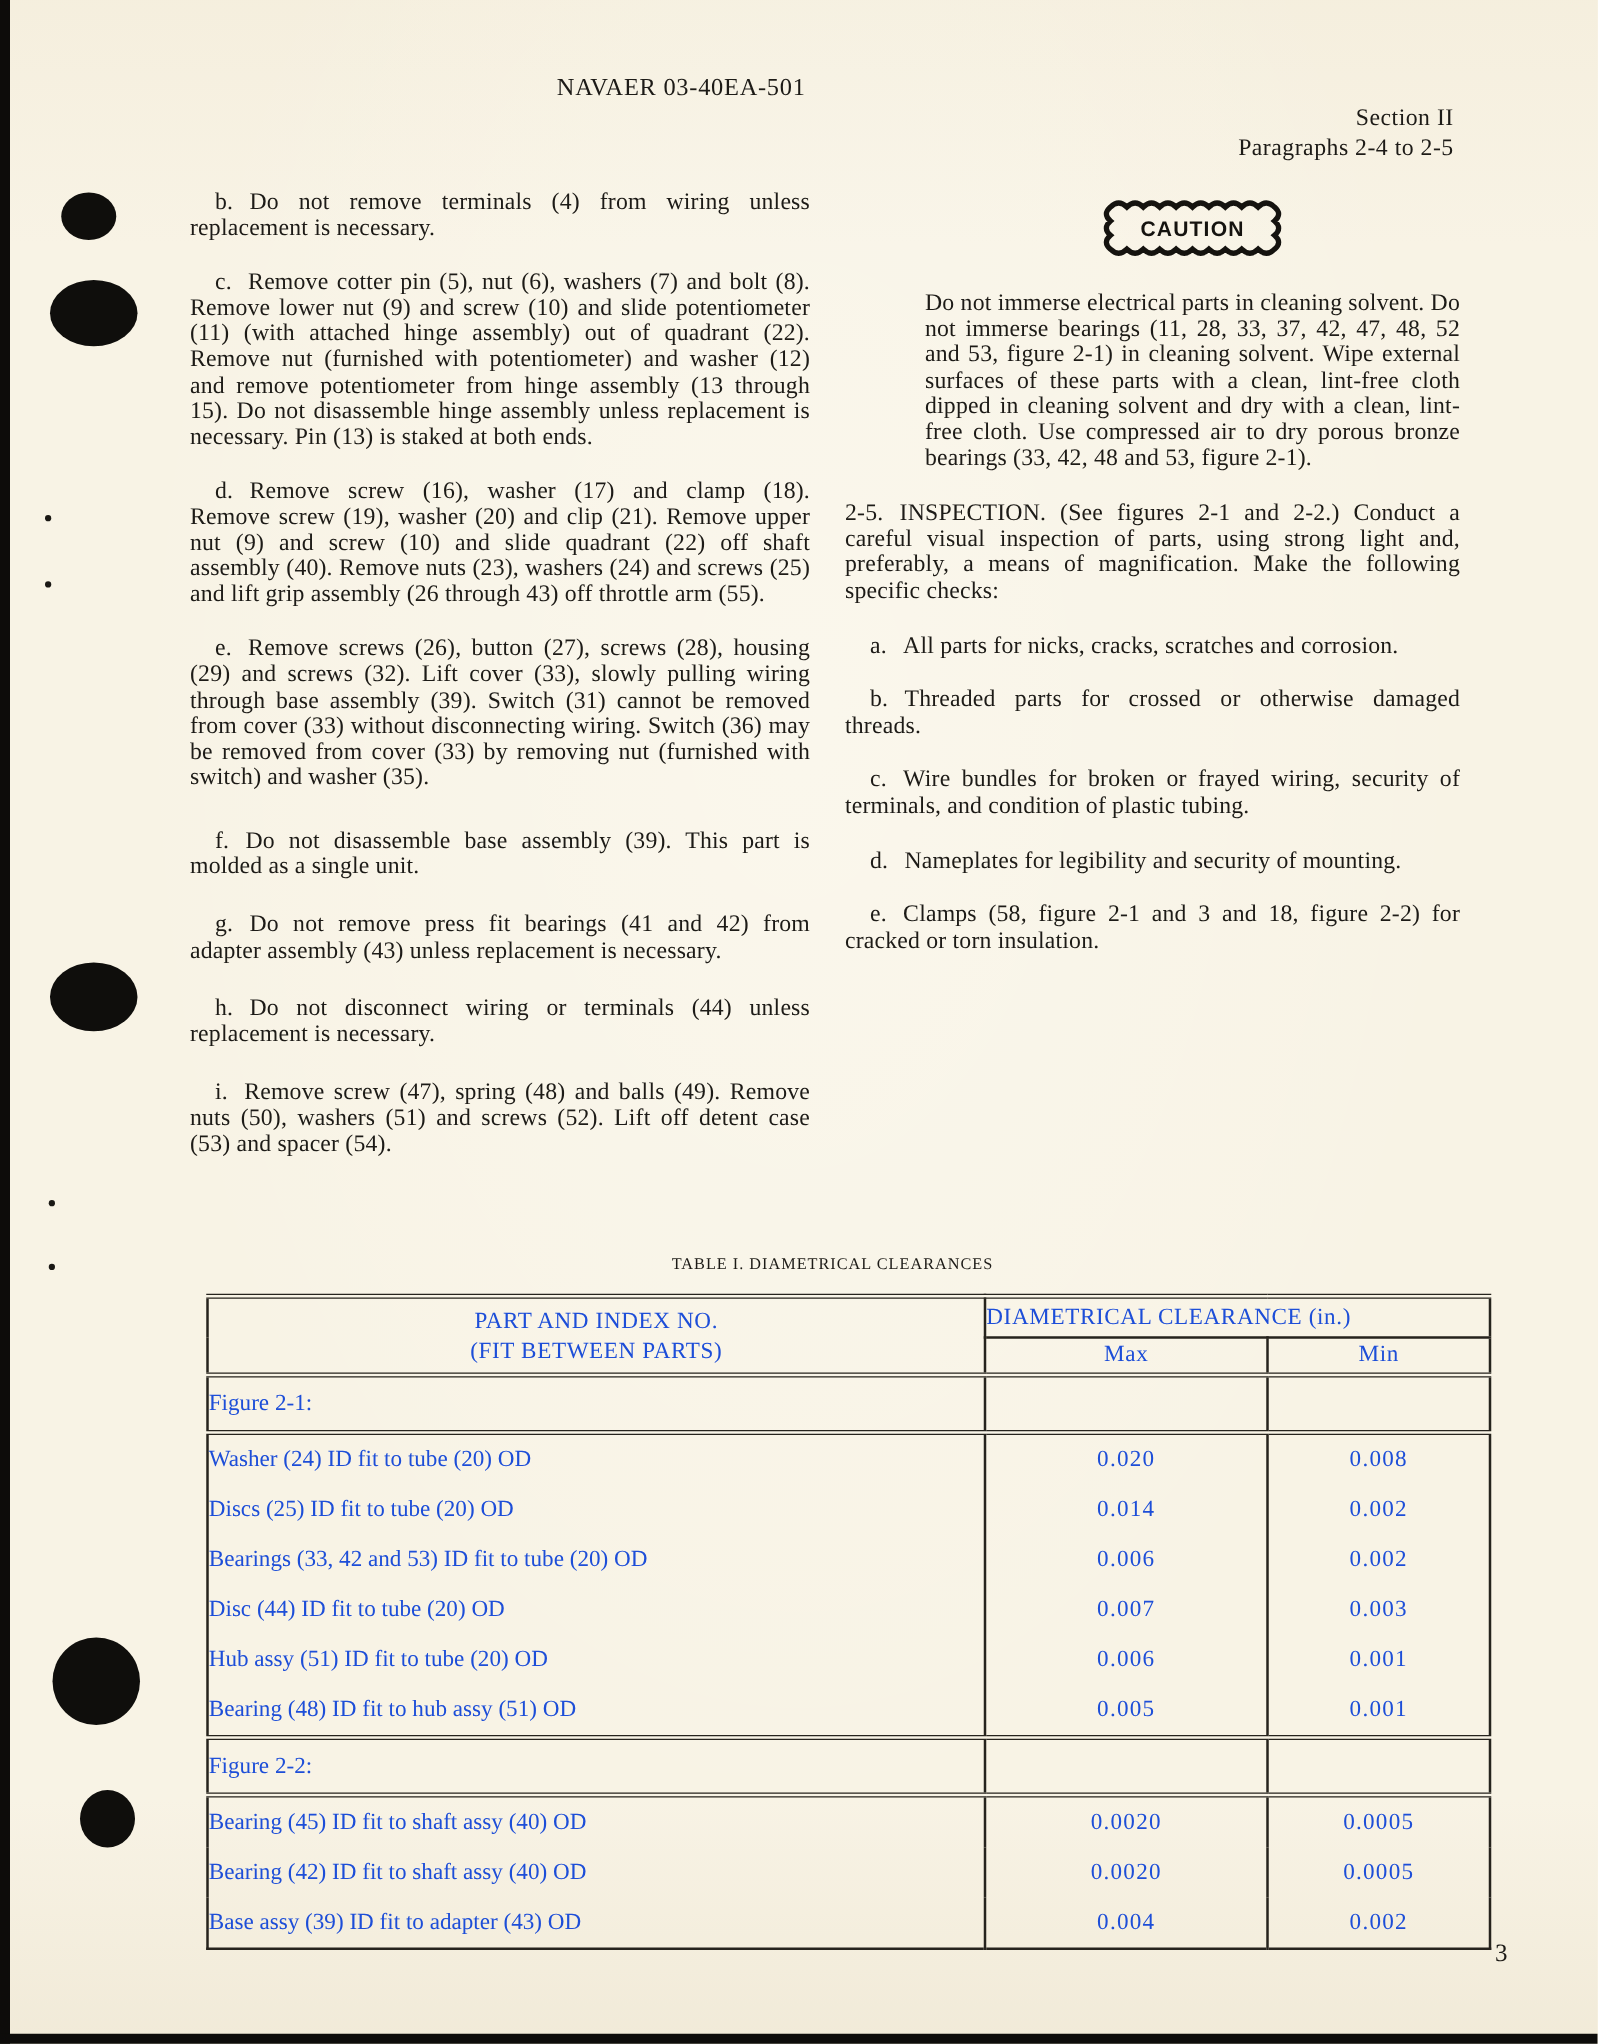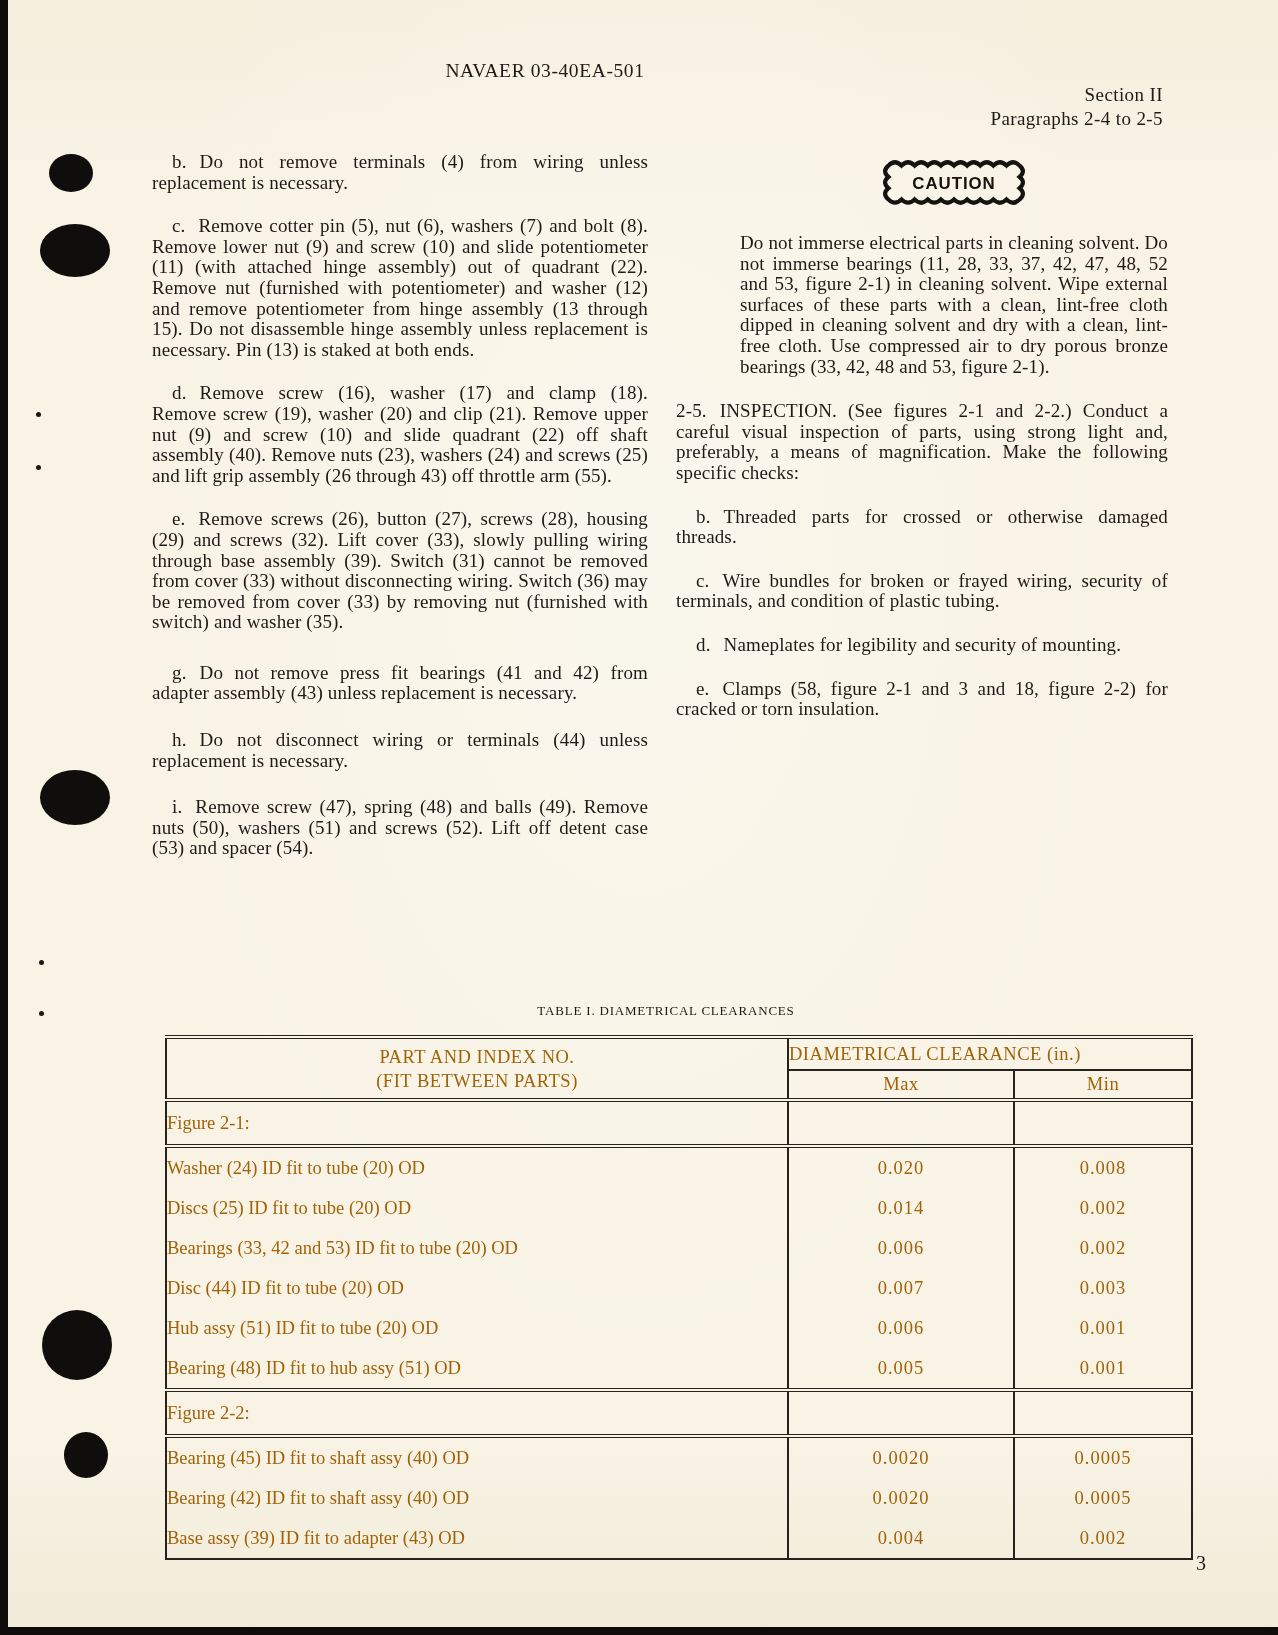--- a/index.html
+++ b/index.html
@@ -34,21 +34,21 @@
   .plabel { margin-right:13px; }
 
   .caution-wrap { margin:10px 0 24px 64px; }
   .caution-box  { display:block; margin:0 auto 26px auto; }
   .caution-para { margin:0; text-align:justify; }
 
   .tbl-title { position:absolute; top:1003px; left:153px; width:1026px; text-align:center; font-size:13px; letter-spacing:0.8px; }
   table.clr {
     position:absolute; left:165px; top:1035px; width:1026px;
     border-collapse:collapse; table-layout:fixed;
-    font-size:18.5px; color:#a16207;
+    font-size:18.5px; color:#1d4ed8;
   }
   table.clr col.c-part { width:622px; }
   table.clr col.c-max  { width:226px; }
   table.clr col.c-min  { width:178px; }
   table.clr { border:2px solid #26231d; border-top:4px double #26231d; }
   table.clr th, table.clr td { font-weight:normal; padding:0; }
   .part-h { border-right:2px solid #26231d; border-bottom:4px double #26231d; text-align:center; line-height:24px; letter-spacing:0.5px; }
   .clr-h  { border-bottom:2px solid #26231d; text-align:left; height:30px; letter-spacing:0.5px; }
   .mm     { border-bottom:4px double #26231d; text-align:center; height:27px; letter-spacing:0.5px; }
   .min    { border-left:2px solid #26231d; }
@@ -81,36 +81,38 @@
 <div class="hdr-right">
   <div>Section II</div>
   <div>Paragraphs 2-4 to 2-5</div>
 </div>
 
 <div class="col col-left">
   <p class="item"><span class="plabel">b.</span><span>Do not remove terminals (4) from wiring unless replacement is necessary.</span></p>
   <p class="item"><span class="plabel">c.</span><span>Remove cotter pin (5), nut (6), washers (7) and bolt (8).  Remove lower nut (9) and screw (10) and slide potentiometer (11) (with attached hinge assembly) out of quadrant (22).  Remove nut (furnished with potentiometer) and washer (12) and remove potentiometer from hinge assembly (13 through 15).  Do not disassemble hinge assembly unless replacement is necessary.  Pin (13) is staked at both ends.</span></p>
   <p class="item"><span class="plabel">d.</span><span>Remove screw (16), washer (17) and clamp (18). Remove screw (19), washer (20) and clip (21).  Remove upper nut (9) and screw (10) and slide quadrant (22) off shaft assembly (40).  Remove nuts (23), washers (24) and screws (25) and lift grip assembly (26 through 43) off throttle arm (55).</span></p>
   <p class="item" style="margin-bottom:30px"><span class="plabel">e.</span><span>Remove screws (26), button (27), screws (28), housing (29) and screws (32).  Lift cover (33), slowly pulling wiring through base assembly (39).  Switch (31) cannot be removed from cover (33) without disconnecting wiring.  Switch (36) may be removed from cover (33) by removing nut (furnished with switch) and washer (35).</span></p>
+  <p class="item" style="margin-bottom:26px"><span class="plabel">f.</span><span>Do not disassemble base assembly (39).  This part is molded as a single unit.</span></p>
   <p class="item" style="margin-bottom:26px"><span class="plabel">g.</span><span>Do not remove press fit bearings (41 and 42) from adapter assembly (43) unless replacement is necessary.</span></p>
   <p class="item" style="margin-bottom:26px"><span class="plabel">h.</span><span>Do not disconnect wiring or terminals (44) unless replacement is necessary.</span></p>
   <p class="item"><span class="plabel">i.</span><span>Remove screw (47), spring (48) and balls (49). Remove nuts (50), washers (51) and screws (52).  Lift off detent case (53) and spacer (54).</span></p>
 </div>
 
 <div class="col col-right">
 
   <div class="caution-wrap">
     <svg class="caution-box" width="150" height="49" viewBox="0 0 160 52">
       <path d="M10,8 q7,-7 14,0 q7,-7 14,0 q7,-7 14,0 q7,-7 14,0 q7,-7 14,0 q7,-7 14,0 q7,-7 14,0 q7,-7 14,0 q7,-7 14,0 q7,-7 14,0 q7,6 0,12 q7,6 0,12 q7,6 0,12 q-7,7 -14,0 q-7,7 -14,0 q-7,7 -14,0 q-7,7 -14,0 q-7,7 -14,0 q-7,7 -14,0 q-7,7 -14,0 q-7,7 -14,0 q-7,7 -14,0 q-7,7 -14,0 q-7,-6 0,-12 q-7,-6 0,-12 q-7,-6 0,-12 Z" fill="none" stroke="#15130f" stroke-width="4.5"></path>
       <text x="80" y="33" text-anchor="middle" font-family="Liberation Sans, sans-serif" font-size="18" font-weight="bold" letter-spacing="1" fill="#15130f">CAUTION</text>
     </svg>
     <p class="caution-para">Do not immerse electrical parts in cleaning solvent.  Do not immerse bearings (11, 28, 33, 37, 42, 47, 48, 52 and 53, figure 2-1) in cleaning solvent.  Wipe external surfaces of these parts with a clean, lint-free cloth dipped in cleaning solvent and dry with a clean, lint-free cloth. Use compressed air to dry porous bronze bearings (33, 42, 48 and 53, figure 2-1).</p>
   </div>
 
   <p class="flush"><span class="plabel">2-5.</span><span>INSPECTION.  (See figures 2-1 and 2-2.)  Conduct a careful visual inspection of parts, using strong light and, preferably, a means of magnification.  Make the following specific checks:</span></p>
+  <p class="item"><span class="plabel">a.</span><span>All parts for nicks, cracks, scratches and corrosion.</span></p>
   <p class="item"><span class="plabel">b.</span><span>Threaded parts for crossed or otherwise damaged threads.</span></p>
   <p class="item"><span class="plabel">c.</span><span>Wire bundles for broken or frayed wiring, security of terminals, and condition of plastic tubing.</span></p>
   <p class="item"><span class="plabel">d.</span><span>Nameplates for legibility and security of mounting.</span></p>
   <p class="item"><span class="plabel">e.</span><span>Clamps (58, figure 2-1 and 3 and 18, figure 2-2) for cracked or torn insulation.</span></p>
 </div>
 
 <div class="tbl-title">TABLE I.  DIAMETRICAL CLEARANCES</div>
 <table class="clr">
   <colgroup>
       <col class="c-part">

